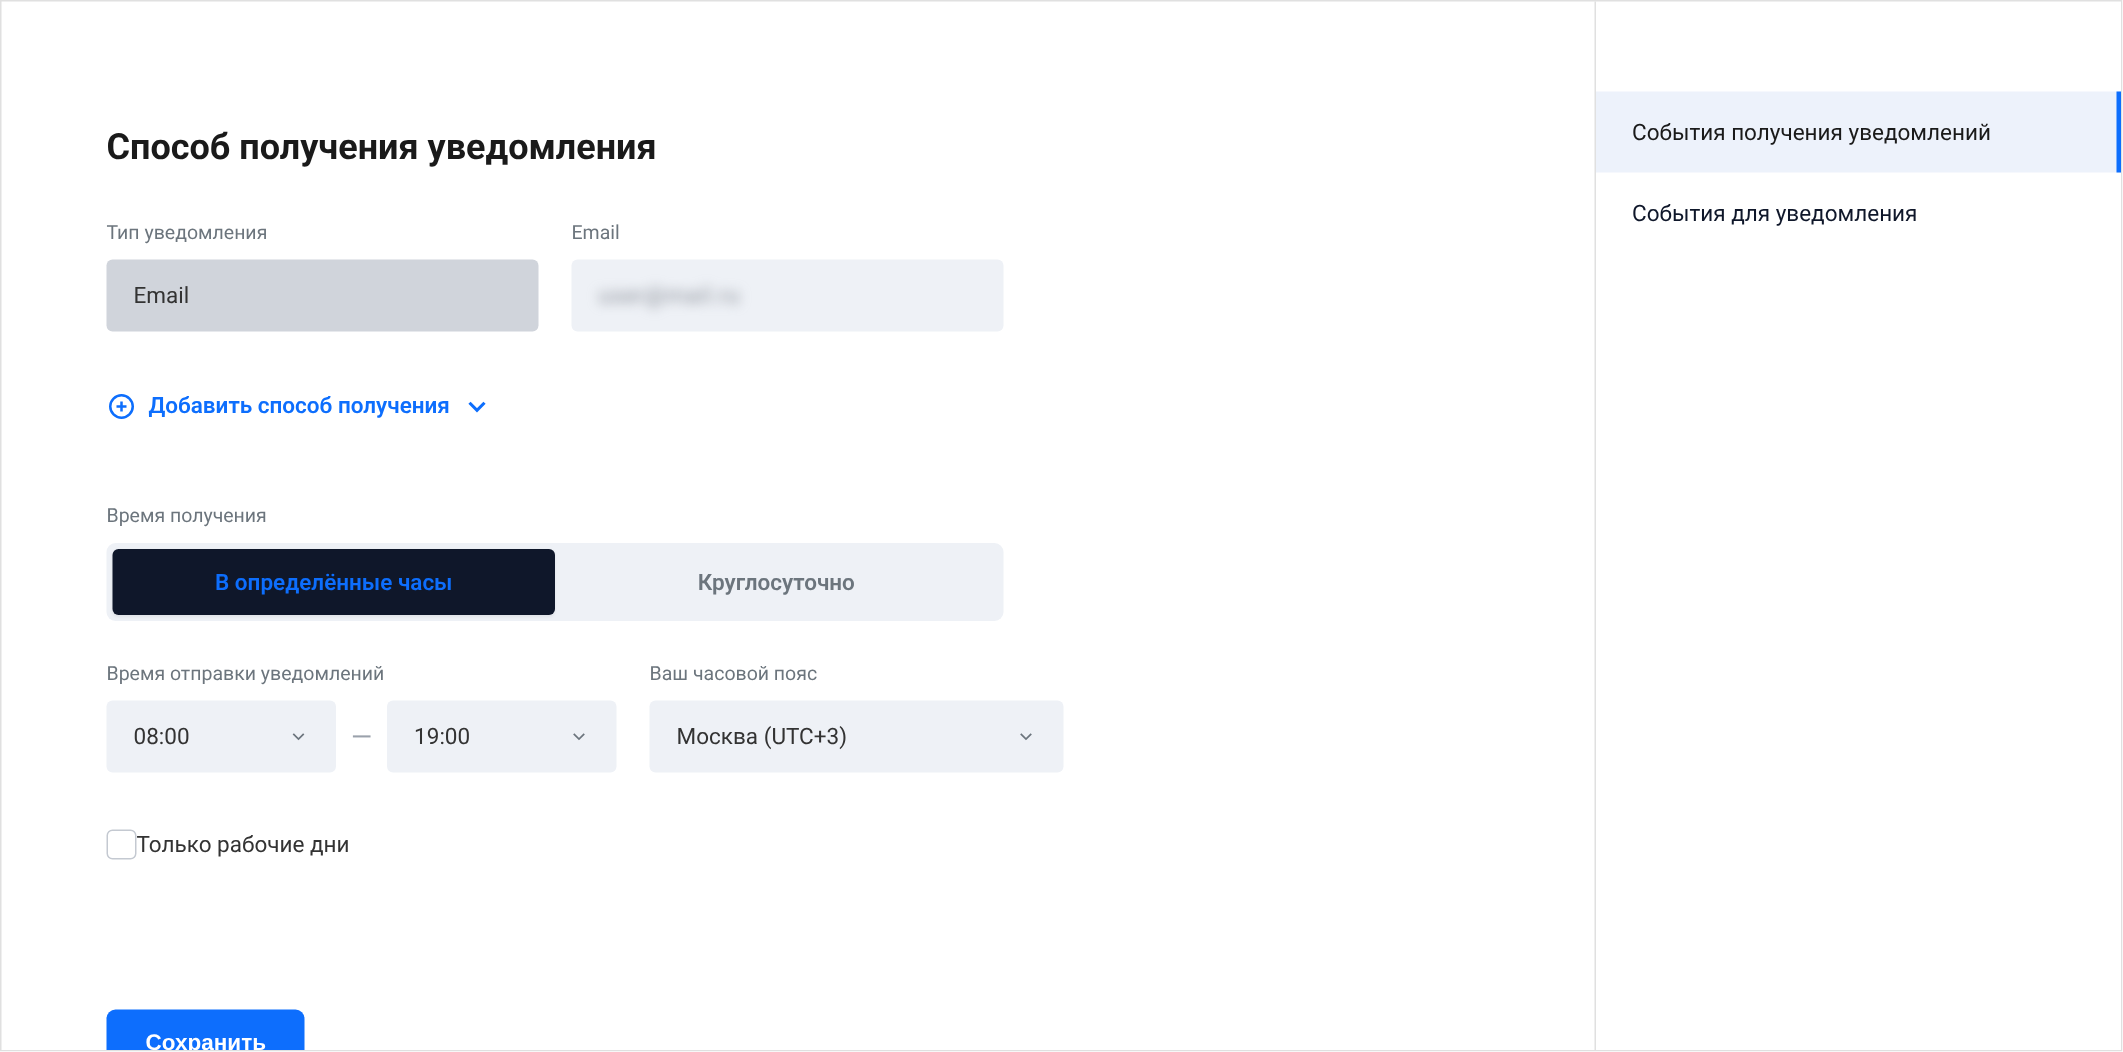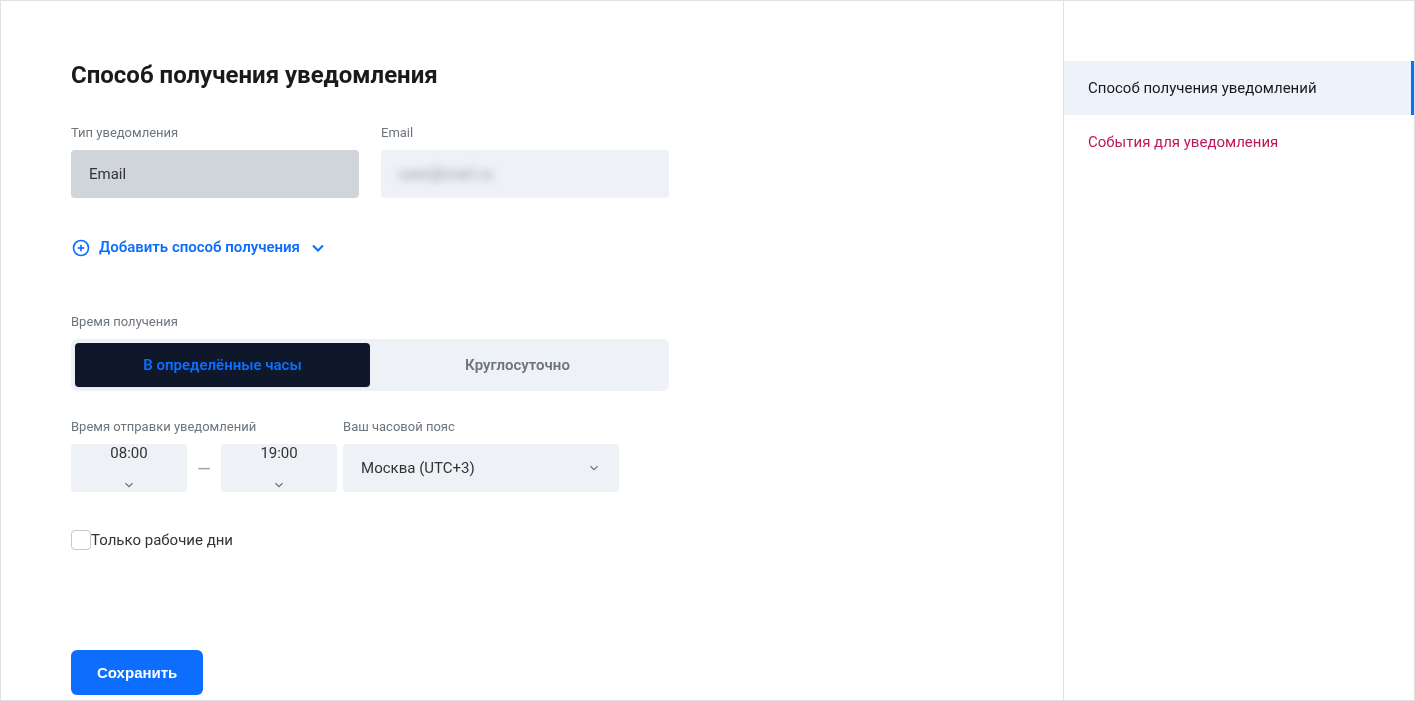--- a/index.html
+++ b/index.html
@@ -10,32 +10,32 @@
     }
     .outer {
       width: 1415px;
       height: 701px;
       border: 1px solid #e0e0e0;
       display: flex;
       position: relative;
     }
     .main {
       flex: 1;
-      padding: 60px 70px 40px 70px;
+      padding: 83px 70px 40px 70px;
       border-right: 1px solid #e0e0e0;
       overflow: hidden;
     }
     .sidebar {
       width: 350px;
       padding: 60px 0 0 0;
     }
     .sidebar-item {
       padding: 18px 24px;
       font-size: 15px;
-      color: #be185d;
+      color: #0f172a;
       cursor: pointer;
       border-right: 3px solid transparent;
     }
     .sidebar-item.active {
       background: #edf2fb;
       border-right: 3px solid #0d6efd;
       color: #1a1a1a;
     }
     h1.page-title {
       font-size: 24px;
@@ -117,36 +117,36 @@
       color: #6c757d;
     }
     .seg-btn.active {
       background: #0f172a;
       color: #0d6efd;
       box-shadow: 0 1px 2px rgba(0,0,0,0.06);
     }
     .time-row {
       display: flex;
       align-items: flex-end;
-      gap: 6px;
+      gap: 22px;
     }
     .time-group {
       display: flex;
       flex-direction: column;
     }
     .time-selects {
       display: flex;
       align-items: center;
       gap: 10px;
     }
     .select-box {
       background: #eef1f6;
       color: #333;
     }
-    .select-box.time { width: 116px; flex-direction: column; }
+    .select-box.time { width: 153px; }
     .select-box.tz { width: 276px; }
     .dash { color: #9aa1ab; font-size: 18px; }
     .chev-down-icon { width: 14px; height: 14px; stroke: #6c757d; }
     .checkbox-row {
       display: flex;
       align-items: center;
       margin-top: 38px;
       cursor: pointer;
     }
     .checkbox-box {
@@ -250,19 +250,19 @@
       <span class="checkbox-label">Только рабочие дни</span>
     </label>
 
     <button class="save-btn">
       <span>Сохранить</span>
     </button>
   </div>
 
   <div class="sidebar">
     <div class="sidebar-item active">
-      <span>Способ получения уведомлений</span>
+      <span>События получения уведомлений</span>
     </div>
     <div class="sidebar-item">
       <span>События для уведомления</span>
     </div>
   </div>
 </div>
 
 </body></html>

